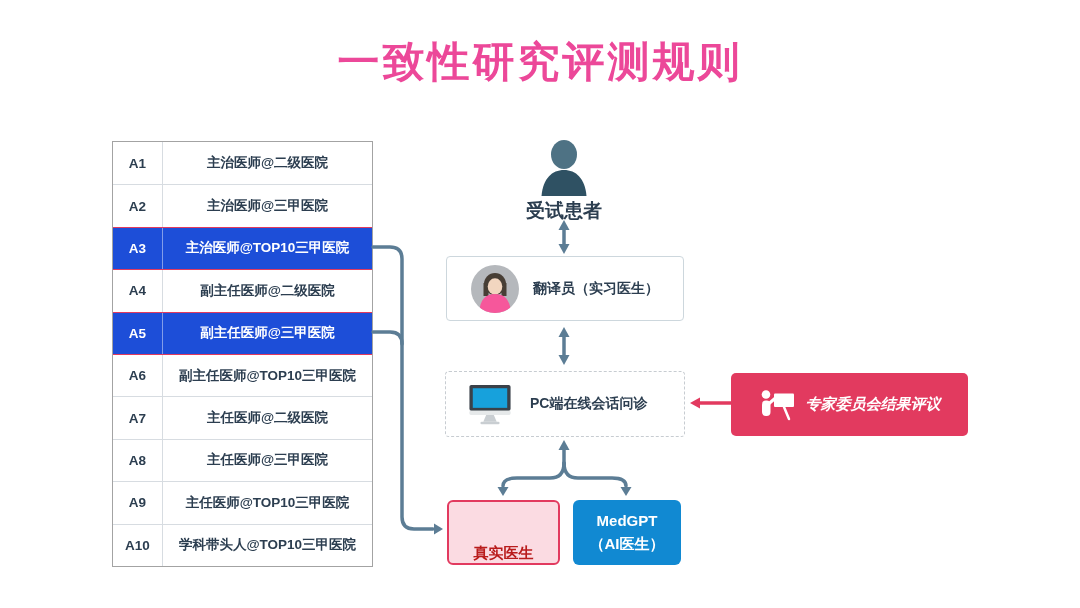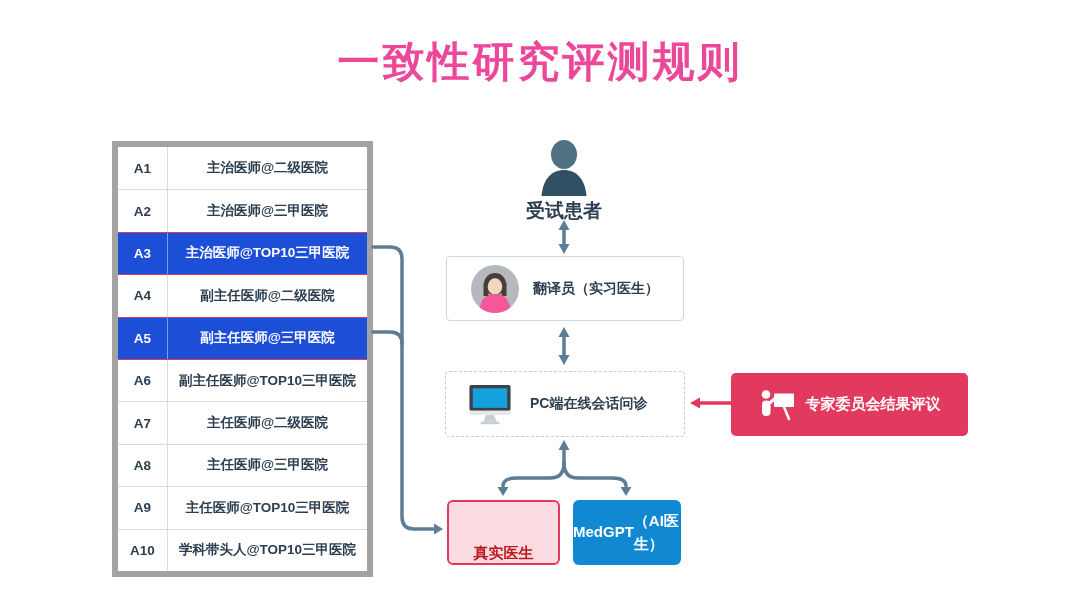--- a/index.html
+++ b/index.html
@@ -7,21 +7,21 @@
     position:relative;width:1080px;height:608px;background:#ffffff;overflow:hidden;
     font-family:"Liberation Sans","DejaVu Sans",sans-serif;color:#2C3E50;
   }
   .title{
     position:absolute;top:34px;left:0;width:100%;text-align:center;
     font-size:42px;font-weight:bold;color:#ec4899;letter-spacing:3px;
   }
   
   .doctor-table{
     position:absolute;left:112px;top:141px;width:261px;
-    border:6px solid #a3a3a3;box-sizing:border-box;background:#fff;
+    border:1px solid #a3a3a3;box-sizing:border-box;background:#fff;
   }
   .t-row{display:flex;height:42.4px;box-sizing:border-box;border-top:1px solid #D7DCE1;}
   .t-row:first-child{border-top:none;}
   .t-code{
     width:50px;flex:0 0 50px;display:flex;align-items:center;justify-content:center;
     font-size:13.5px;font-weight:bold;border-right:1px solid #D7DCE1;box-sizing:border-box;
   }
   .t-label{
     flex:1;display:flex;align-items:center;justify-content:center;
     font-size:13.5px;font-weight:bold;white-space:nowrap;
@@ -37,32 +37,32 @@
   }
   .flow-box{
     position:absolute;box-sizing:border-box;background:#fff;border-radius:4px;
     display:flex;align-items:center;
   }
   .translator-box{left:446px;top:256px;width:238px;height:65px;border:1.5px solid #CDD7DD;padding-left:24px;gap:14px;}
   .pc-box{left:445px;top:371px;width:240px;height:66px;border:1.5px dashed #C7CCD1;padding-left:22px;gap:18px;}
   .box-label{font-size:14px;font-weight:bold;white-space:nowrap;}
   .committee-box{
     position:absolute;left:731px;top:373px;width:237px;height:63px;border-radius:5px;
-    background:#E23A5F;display:flex;align-items:center;justify-content:center;gap:9px;
+    background:#E23A5F;display:flex;align-items:center;justify-content:center;gap:9px;font-style:italic;
   }
   .committee-label{color:#fff;font-size:15px;font-weight:bold;white-space:nowrap;}
   .real-doctor-box{
     position:absolute;left:447px;top:500px;width:113px;height:65px;box-sizing:border-box;
     background:#FBDBE2;border:2px solid #E23A5F;border-radius:6px;
     display:flex;align-items:flex-end;justify-content:center;
     font-size:15px;font-weight:bold;color:#b91c1c;
   }
   .medgpt-box{
     position:absolute;left:573px;top:500px;width:108px;height:65px;border-radius:6px;
-    background:#1189D2;display:flex;flex-direction:row;align-items:center;justify-content:center;
+    background:#1189D2;display:flex;flex-direction:column;align-items:center;justify-content:center;
     color:#fff;font-size:15px;font-weight:bold;line-height:1.5;
   }
   .overlay{position:absolute;left:0;top:0;pointer-events:none;}
 </style>
 </head>
 <body>
 
 <div class="canvas">
 
   <div class="title">一致性研究评测规则</div>

